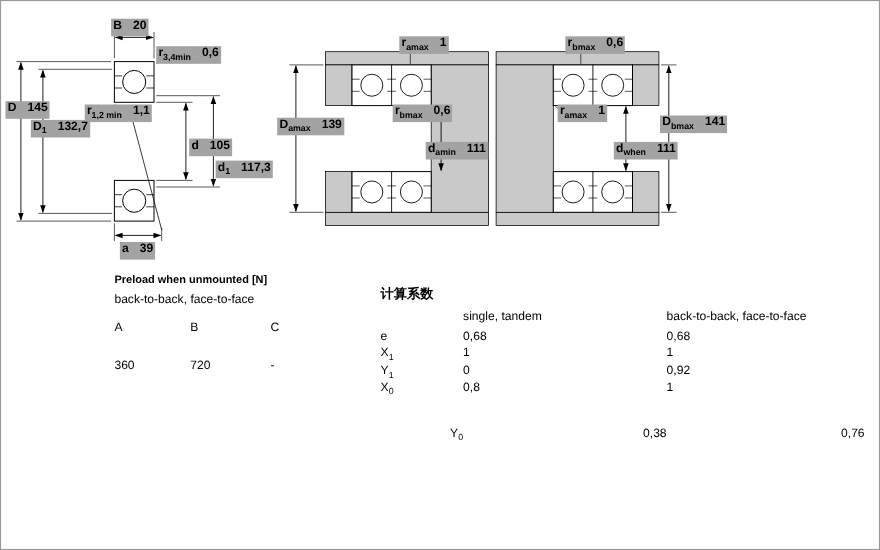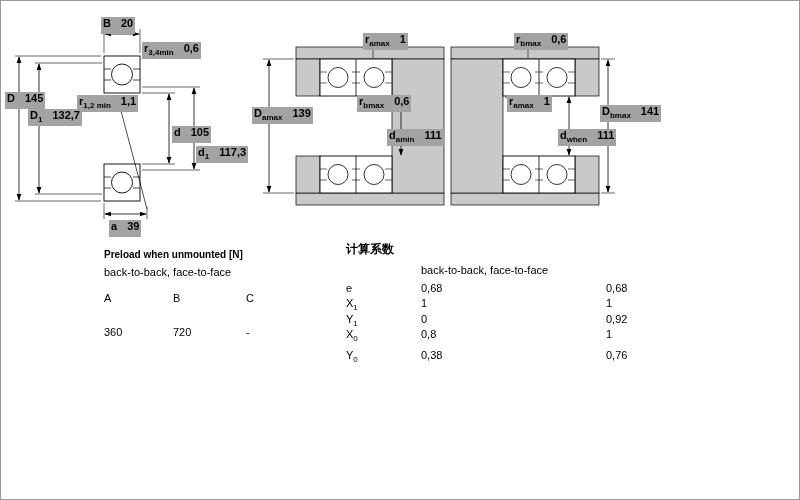--- a/index.html
+++ b/index.html
@@ -14,26 +14,26 @@
     line-height:13px;font-size:11px;font-weight:bold;
   }
   .dim sub{font-size:8px;}
   .dim .val{margin-left:10px;}
   .preload{position:absolute;left:103px;top:248px;width:250px;}
   .p-title{font-weight:bold;font-size:10px;height:14px;}
   .p-sub{margin-top:3px;height:14px;}
   .p-row{display:grid;grid-template-columns:69px 73px 80px;height:14px;}
   .p-head{margin-top:12px;}
   .p-vals{margin-top:20px;}
-  .factors{position:absolute;left:345px;top:240px;width:440px;}
+  .factors{position:absolute;left:345px;top:258px;width:440px;}
   .f-title{font-weight:bold;font-size:12px;height:14px;}
   .f-head{margin-top:9px;height:15px;margin-bottom:3px;display:grid;grid-template-columns:75px 185px 180px;}
   .f-row{display:grid;grid-template-columns:75px 185px 180px;height:15.3px;}
   .f-row sub{font-size:8px;}
-  .f-row.gap{margin-top:6px;}
+  .f-row.gap{margin-top:27px;text-align:right;}
 </style>
 </head>
 <body>
 
 <div class="page">
 
   <svg class="draw" width="800" height="240" viewBox="0 0 800 240">
     <defs>
       <marker id="arr" viewBox="0 0 10 10" refX="9" refY="5" markerWidth="9" markerHeight="9" orient="auto-start-reverse">
         <path d="M0,1.5 L10,5 L0,8.5 z" fill="#000"></path>
@@ -180,20 +180,21 @@
       <span>360</span>
       <span>720</span>
       <span>-</span>
     </div>
   </div>
 
   <div class="factors">
     <div class="f-title">计算系数</div>
     <div class="f-head">
       <span></span>
+      <span>single, tandem</span>
       <span>back-to-back, face-to-face</span>
     </div>
 
     <div class="f-row">
       <span><span>e</span><sub></sub></span>
       <span>0,68</span>
       <span>0,68</span>
     </div>
     <div class="f-row">
       <span><span>X</span><sub>1</sub></span>

